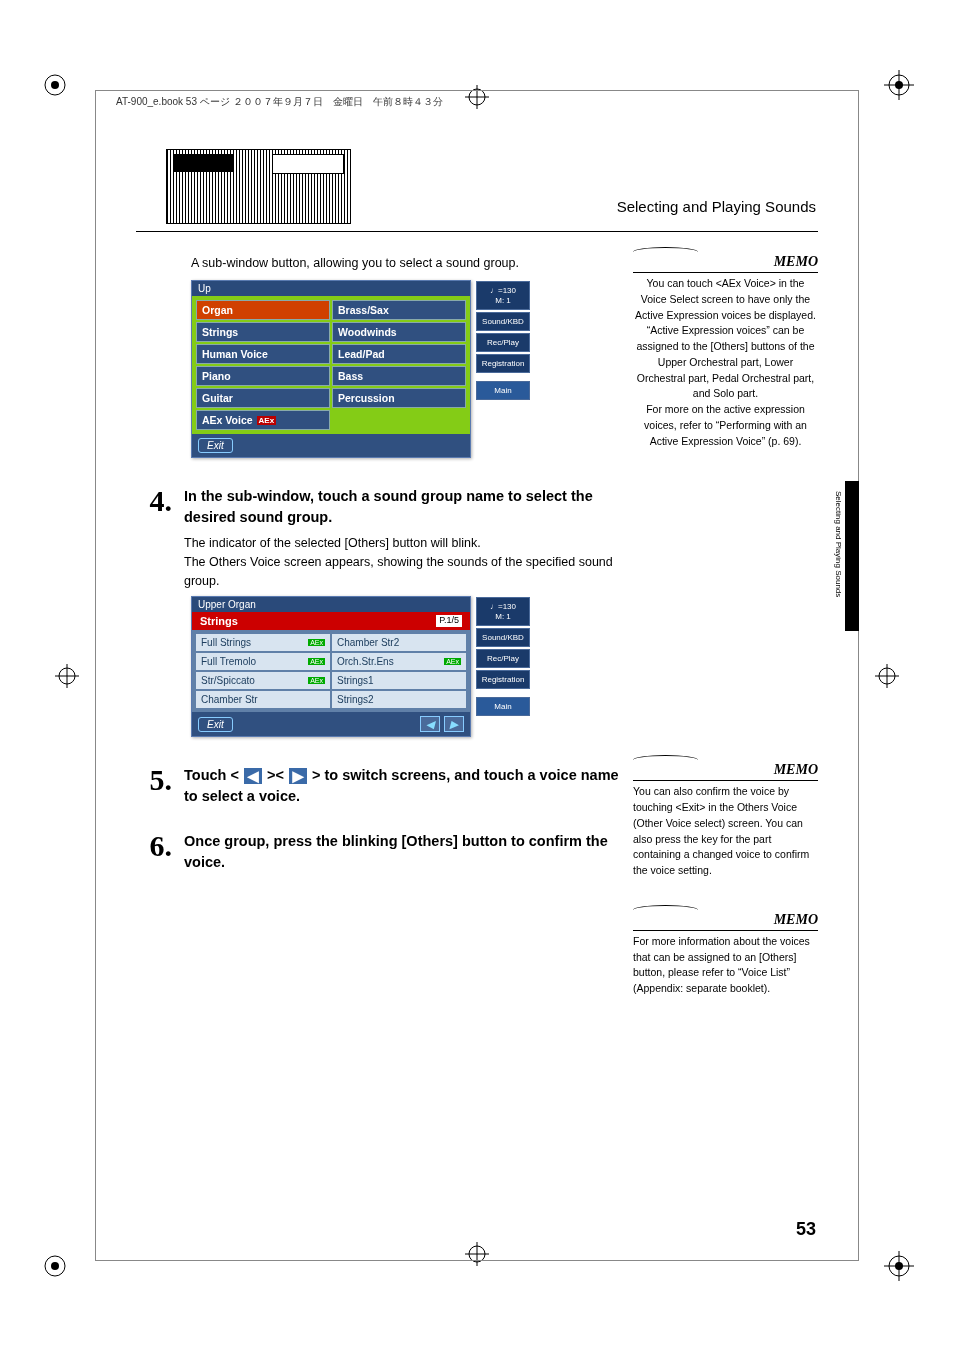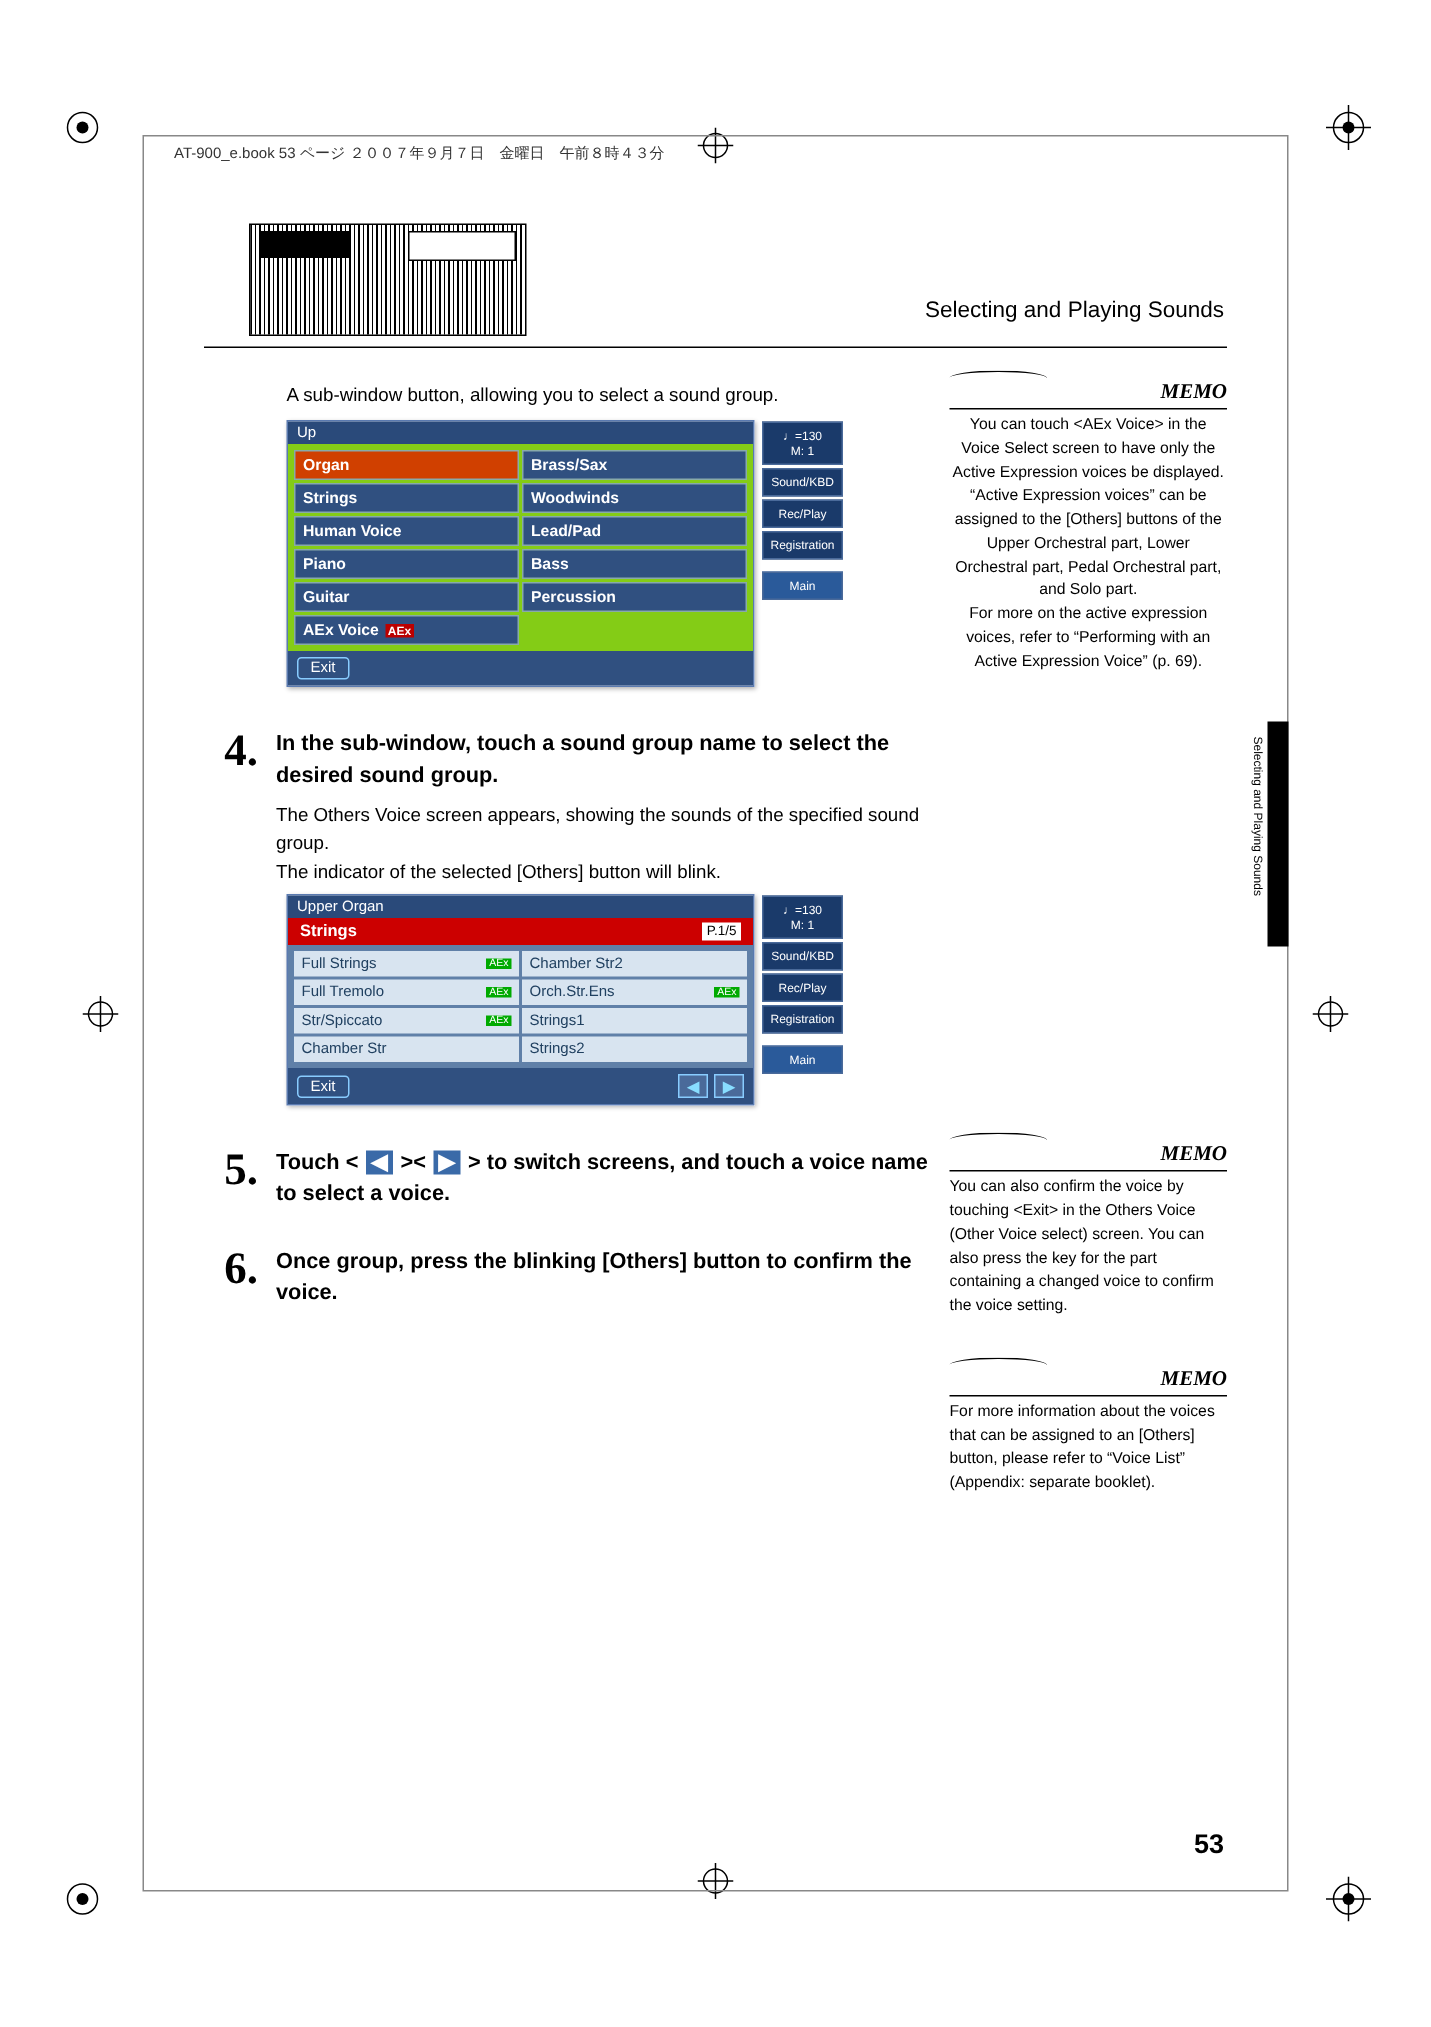--- a/index.html
+++ b/index.html
@@ -117,21 +117,21 @@
   }
 
   .intro-line {
     font-size: 12.5px;
     font-weight: 300;
     margin: 15px 0 10px 55px;
   }
 
   .screenshot {
     margin-left: 55px;
-    width: 312px;
+    width: 280px;
     border: 1px solid #5a7ab0;
     font-size: 11px;
     color: #fff;
     position: relative;
     box-shadow: 1px 1px 3px rgba(0,0,0,0.3);
   }
   .screenshot .titlebar {
     background: #2a4a7a;
     color: #fff;
     padding: 2px 6px;
@@ -184,20 +184,21 @@
     justify-content:space-between;
     align-items:center;
   }
   .vcell .badge { background:#0a0; color:#fff; font-size:7px; padding:0 2px; }
   .exit-row {
     background:#305080;
     padding:4px 6px;
     display:flex;
     justify-content:space-between;
     align-items:center;
+    font-style:italic;
   }
   .exit-btn {
     border:1px solid #8cf;
     padding:1px 8px;
     font-size:10px;
     border-radius:3px;
   }
   .arrows { display:flex; gap:4px; }
   .arrow-btn {
     background:#4a6a9a;
@@ -392,22 +393,22 @@
           <div class="sp">Rec/Play</div>
           <div class="sp">Registration</div>
           <div class="sp main">Main</div>
         </div>
       </div>
 
       <div class="step">
         <div class="step-num">4.</div>
         <div class="step-body">
           <div class="step-head">In the sub-window, touch a sound group name to select the desired sound group.</div>
+          <div class="step-text">The indicator of the selected [Others] button will blink.</div>
           <div class="step-text">The Others Voice screen appears, showing the sounds of the specified sound group.</div>
-          <div class="step-text">The indicator of the selected [Others] button will blink.</div>
         </div>
       </div>
 
       <div class="screenshot" style="position:relative; margin-top:6px;">
         <div class="titlebar">Upper Organ</div>
         <div class="subhead">
           <span>Strings</span>
           <span class="page-ind">P.1/5</span>
         </div>
         <div class="voice-body" id="voices2">

